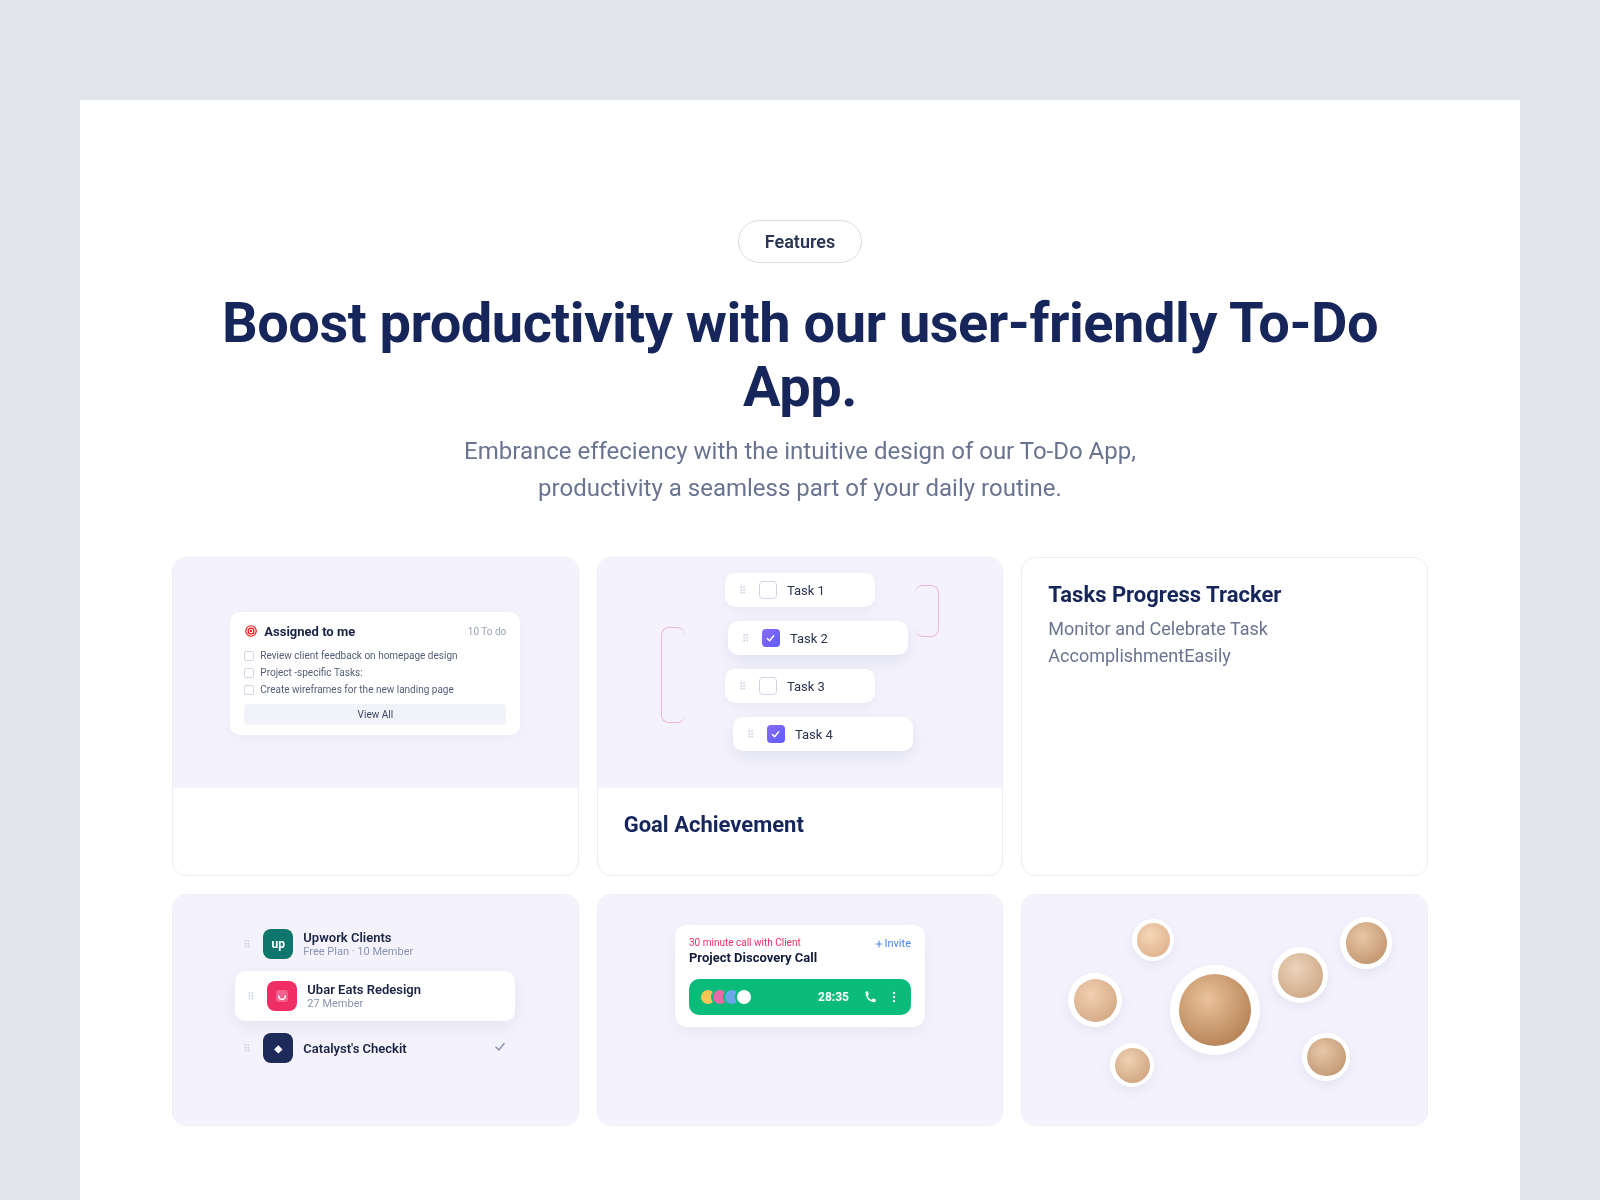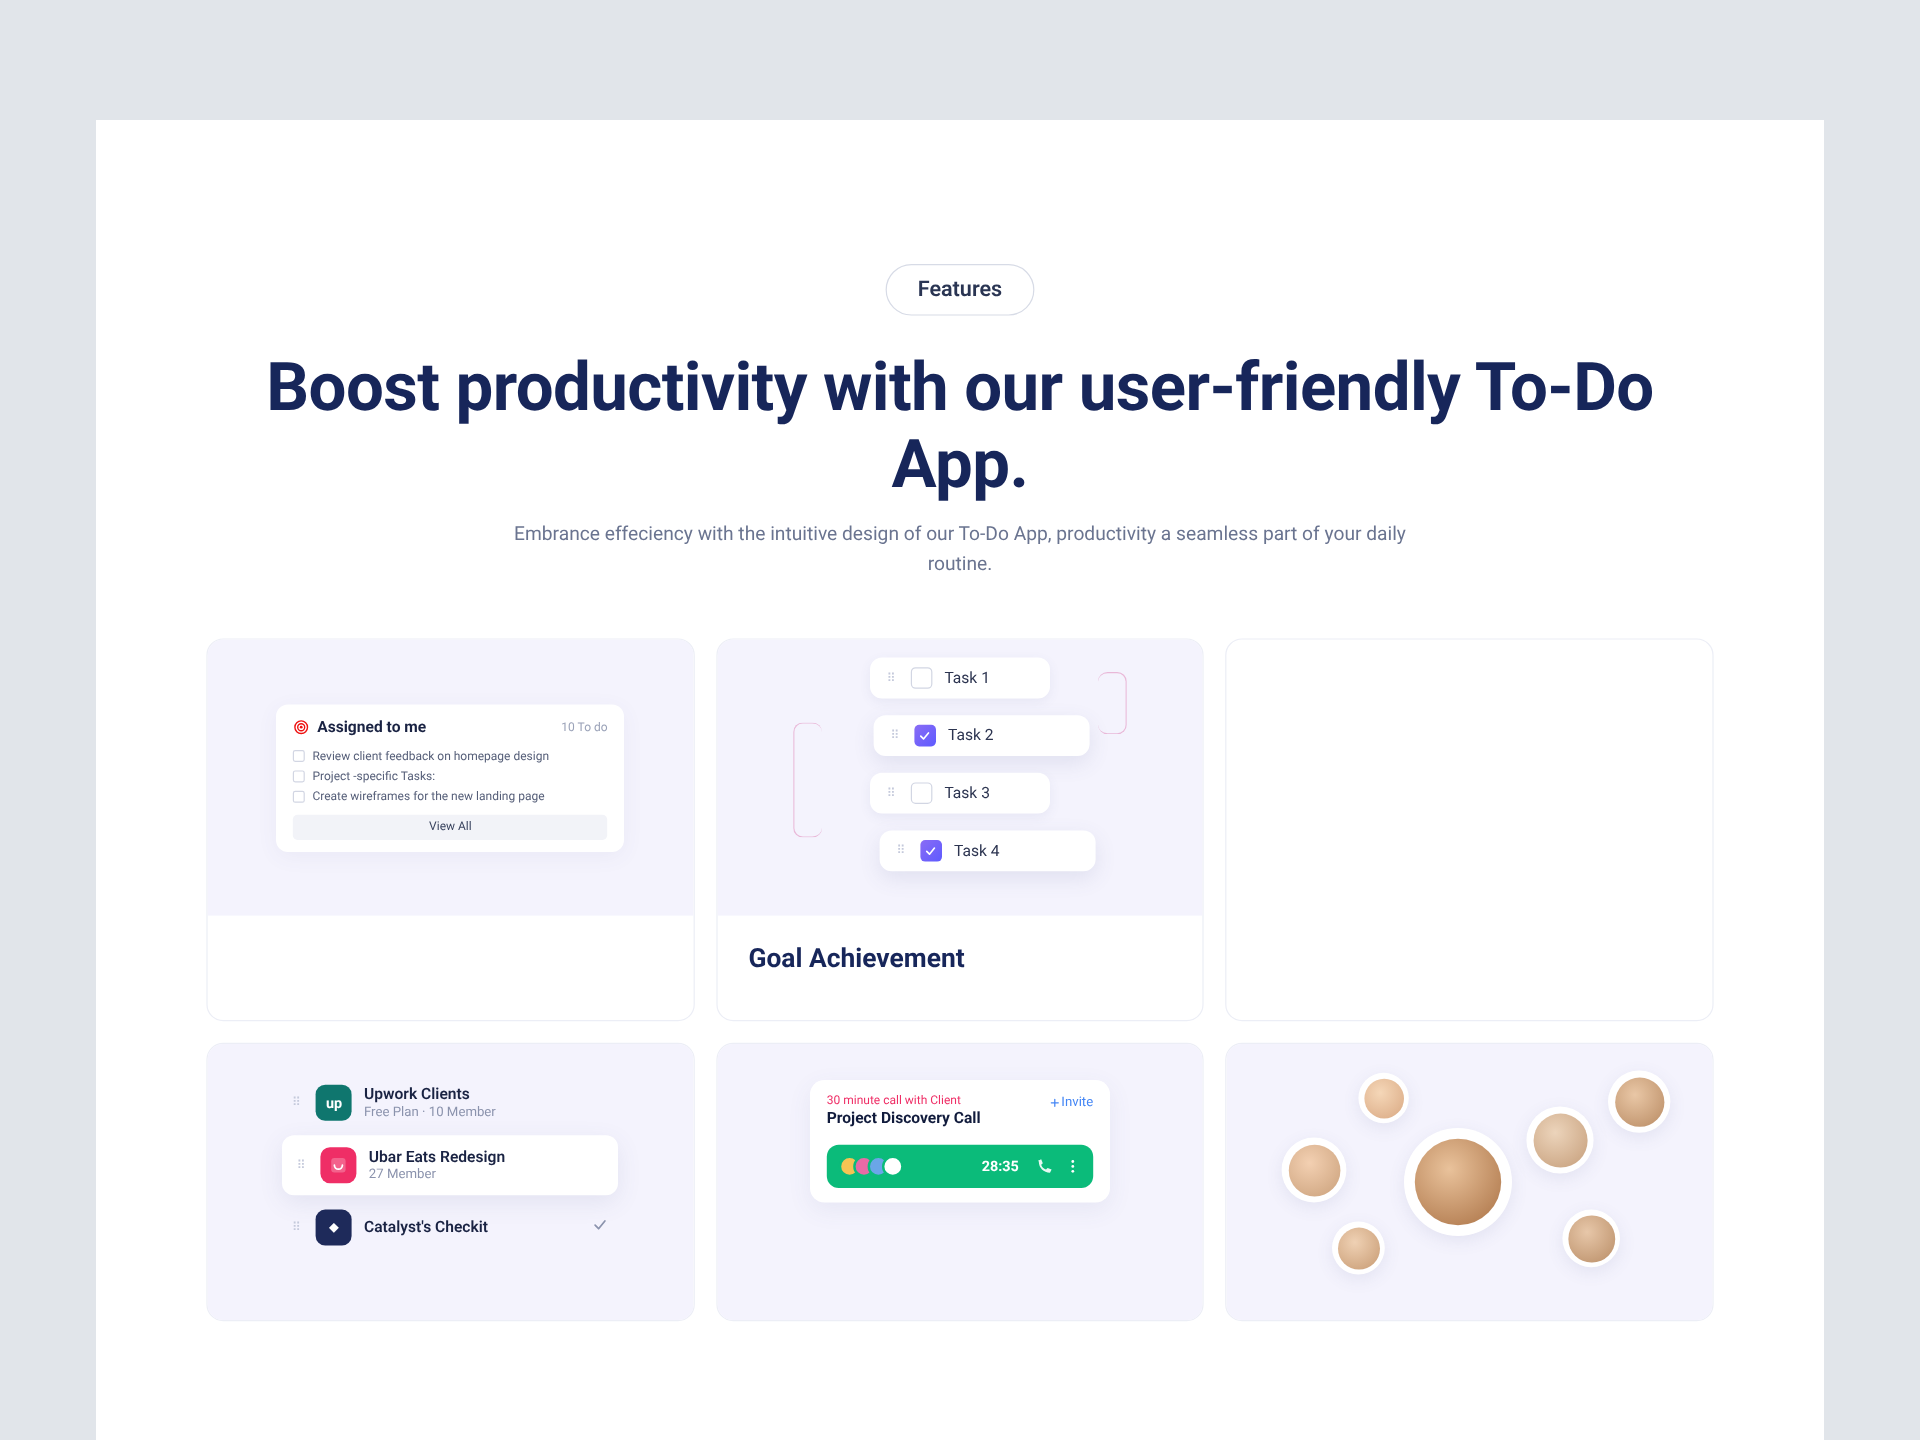--- a/index.html
+++ b/index.html
@@ -32,21 +32,21 @@
     text-align: center;
     font-size: 56px;
     font-weight: 700;
     color: #17265a;
     line-height: 1.15;
     letter-spacing: -0.5px;
     margin-bottom: 13px;
   }
   p.subhead {
     text-align: center;
-    font-size: 16px;
+    font-size: 24px;
     color: #6a7490;
     line-height: 1.55;
     max-width: 780px;
     margin: 0 auto 50px;
   }
   .grid {
     display: grid;
     grid-template-columns: repeat(3, 1fr);
     gap: 18px;
   }
@@ -93,21 +93,21 @@
   .panel1 .hd {
     display: flex; justify-content: space-between; align-items: center;
     margin-bottom: 8px;
   }
   .panel1 .hd .t {
     display: flex; align-items: center; gap: 6px;
     font-weight: 700; color: #1a2343; font-size: 13px;
   }
   .panel1 .hd .c { color: #9aa2b8; font-size: 10px; }
   .target-ico { width: 14px; height: 14px; }
-  .panel1 .row { display:flex; align-items:flex-start; gap:6px; color:#555e78; padding:3px 0; font-size:10px; }
+  .panel1 .row { display:flex; align-items:flex-end; gap:6px; color:#555e78; padding:3px 0; font-size:10px; }
   .panel1 .cbx { width:10px; height:10px; border:1px solid #d2d6e3; border-radius:2px; flex:0 0 auto; }
   .panel1 .viewall { background:#f2f3f8; border-radius:4px; text-align:center; padding:5px; color:#3b4560; font-size:10px; margin-top:6px; }
   
   .tasks-wrap { position: relative; width: 250px; height: 200px; }
   .tasks-wrap .bracket {
     position:absolute; border:1px solid #e9b8d8; border-radius:8px; border-left:none;
   }
   .tasks-wrap .br1 { right:-14px; top:12px; height:52px; width:24px; }
   .tasks-wrap .br2 { left:-14px; top:54px; height:96px; width:24px; border-left:1px solid #e9b8d8; border-right:none;}
   .chip {
@@ -240,20 +240,24 @@
             </div>
           </div>
         </div>
       </div>
       <div class="body">
         <h3>Goal Achievement</h3>
       </div>
     </div>
 
     <div class="card">
+      <div class="body">
+        <h3>Tasks Progress Tracker</h3>
+        <p>Monitor and Celebrate Task AccomplishmentEasily</p>
+      </div>
     </div>
 
     <div class="card">
       <div class="illus" style="align-items:flex-start; padding-top:28px;">
         <div class="plist">
           <div class="prow">
             <span class="dots6">⠿</span>
             <span class="ico green">up</span>
             <div class="meta">
               <div class="nm">Upwork Clients</div>

